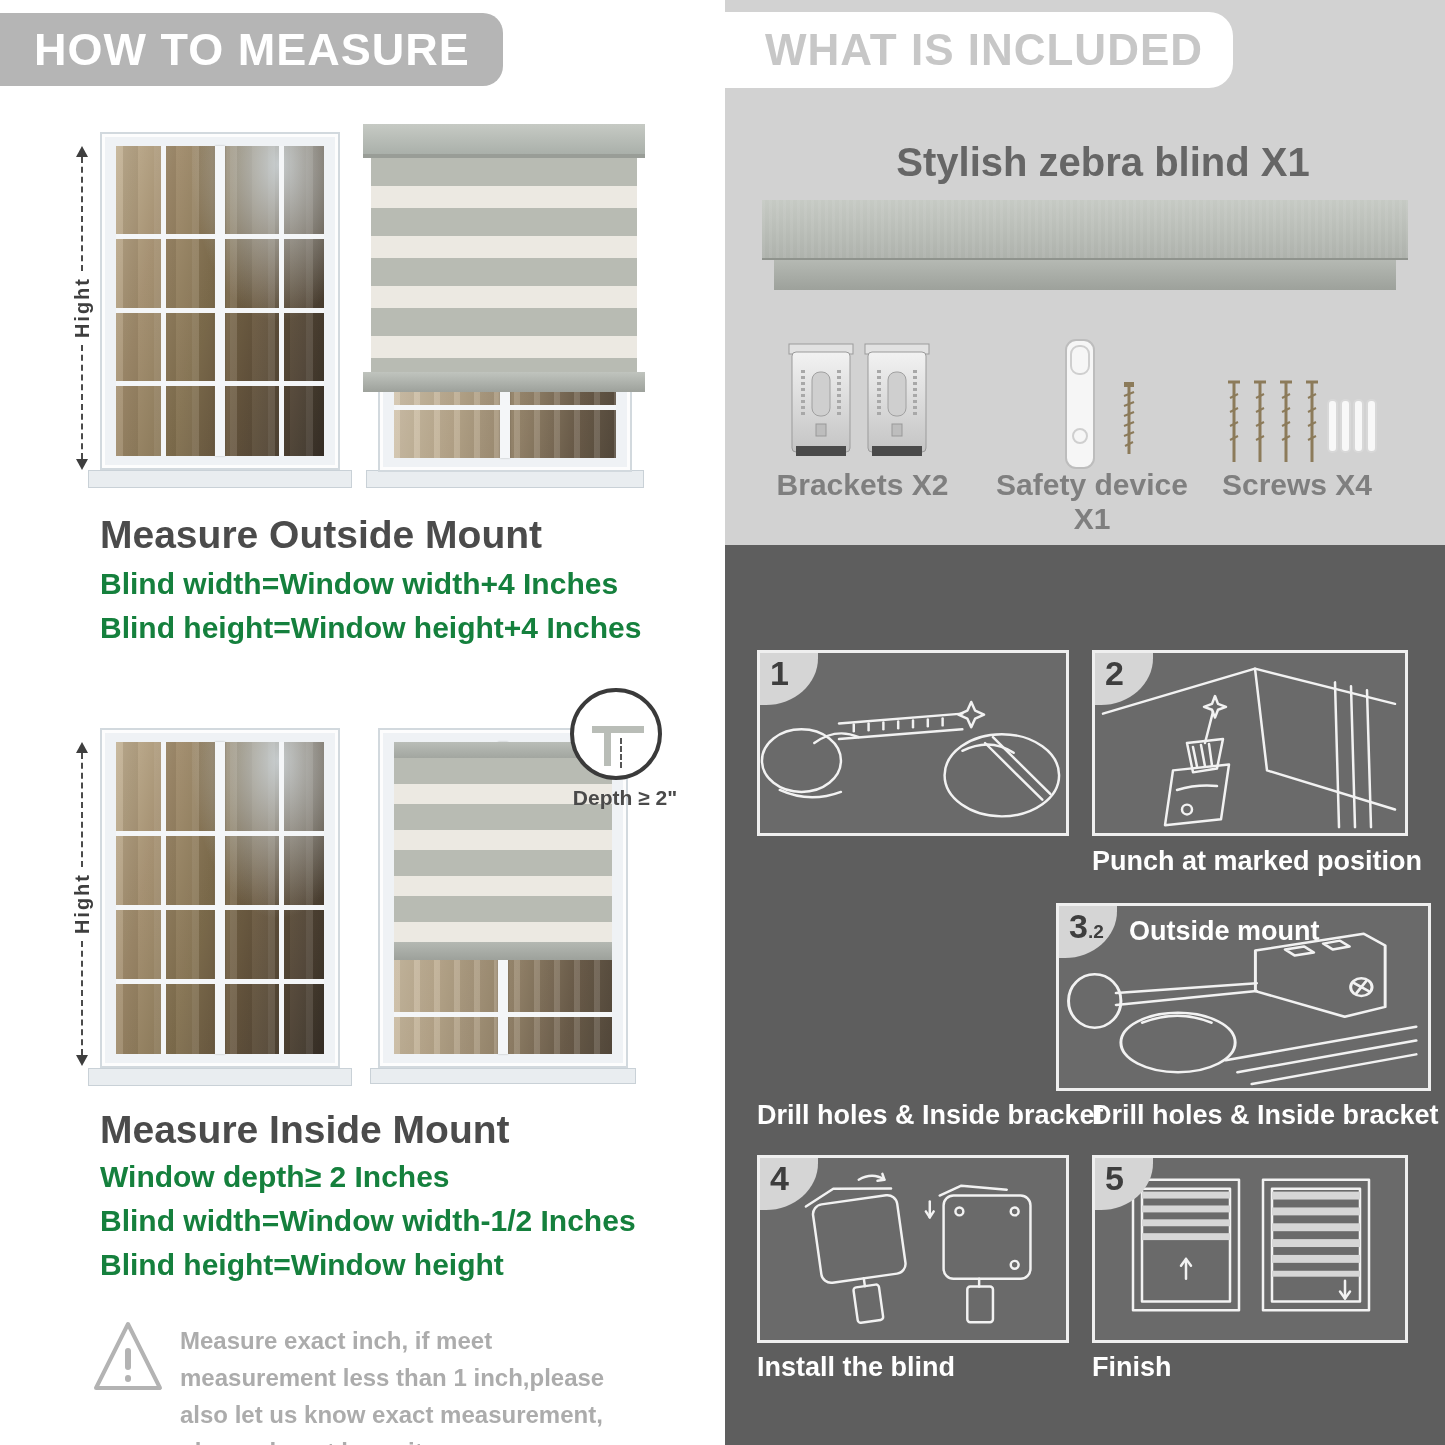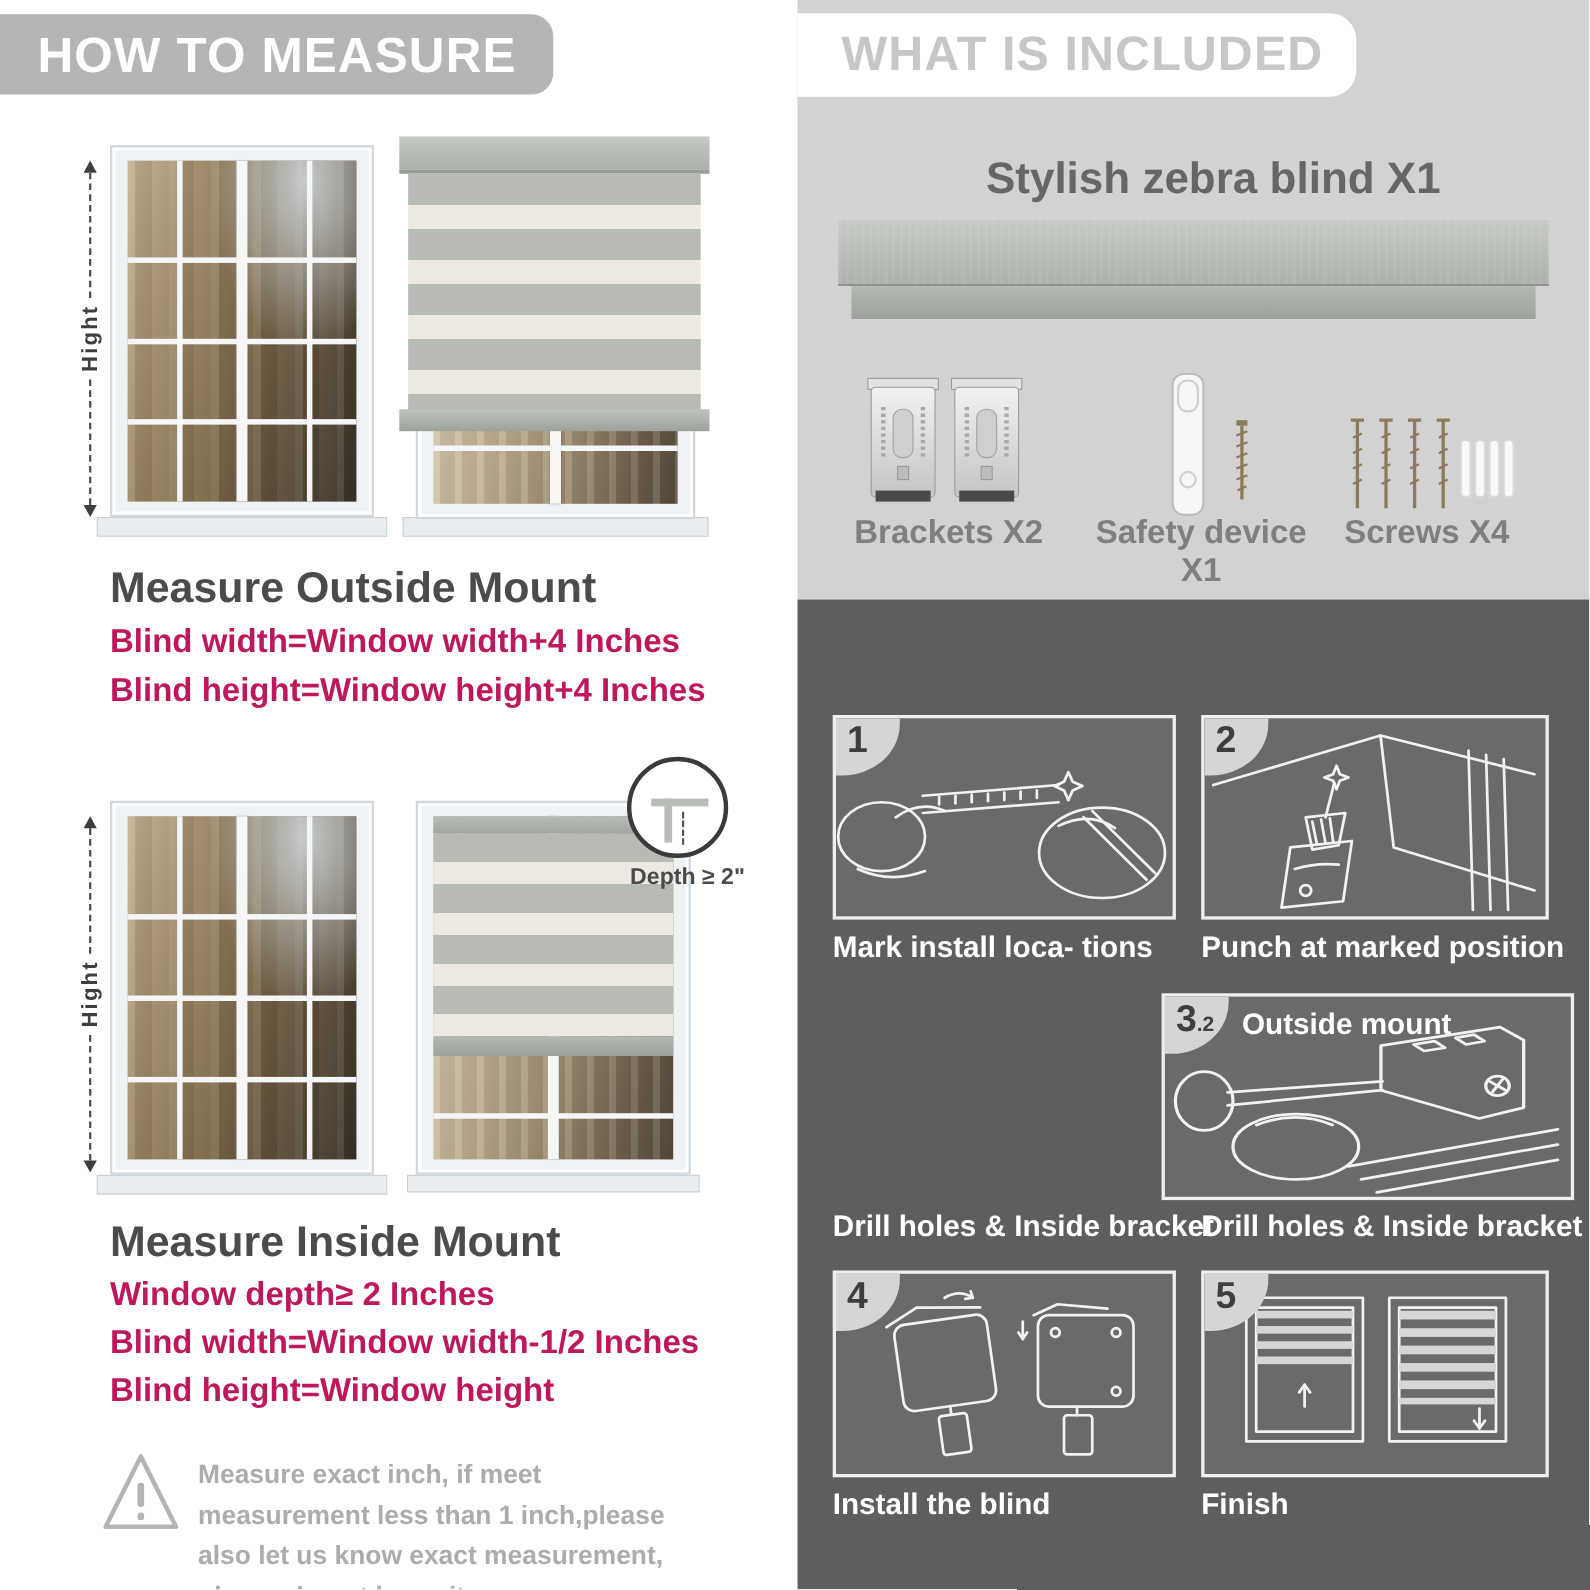--- a/index.html
+++ b/index.html
@@ -5,21 +5,21 @@
   html,body{margin:0;padding:0;background:#fff;}
   .canvas{position:relative;width:1445px;height:1445px;background:#ffffff;
           font-family:"Liberation Sans",sans-serif;overflow:hidden;}
 
   
   .htm-hdr{position:absolute;left:0;top:13px;width:503px;height:73px;background:#b5b5b5;
            border-radius:0 20px 20px 0;color:#ffffff;font-size:45px;font-weight:bold;
            line-height:73px;padding-left:34px;letter-spacing:1px;box-sizing:border-box;}
 
   .sec-title{position:absolute;font-size:39px;font-weight:bold;color:#4b4b4b;}
-  .sec-line{position:absolute;font-size:30px;font-weight:bold;color:#be185d;}
+  .sec-line{position:absolute;font-size:30px;font-weight:bold;color:#15803d;}
 
   
   .win{position:absolute;background:#eff2f5;border:2px solid #d2d9de;box-sizing:border-box;
        box-shadow:inset 0 0 0 3px #fdfdfd;}
   .win .glass{position:absolute;left:14px;right:14px;top:12px;bottom:12px;}
   .photo1{background:
      radial-gradient(ellipse at 78% 6%, rgba(213,222,228,.85), rgba(213,222,228,0) 38%),
      repeating-linear-gradient(90deg, rgba(255,255,255,.10) 0 7px, rgba(0,0,0,.06) 7px 22px, rgba(255,255,255,.04) 22px 38px),
      linear-gradient(103deg,#c3b294 0%,#a18c6c 22%,#82704f 45%,#68573f 65%,#4e4233 85%,#372f26 100%);}
   .photo2{background:
@@ -323,21 +323,20 @@
         <line x1="185" y1="67" x2="185" y2="74"></line>
         <path d="M214,50 l4,9 9,4 -9,4 -4,9 -4,-9 -9,-4 9,-4 z"></path>
         <ellipse cx="245" cy="125" rx="58" ry="42"></ellipse>
         <path d="M205,100 q28,-14 52,2"></path>
         <line x1="228" y1="92" x2="286" y2="150"></line>
         <line x1="236" y1="86" x2="294" y2="144"></line>
       </g>
     </svg>
     <div class="badge"><span>1</span><span class="sub"></span></div>
   </div>
-  <div class="cap" style="left:757px;top:846px">Mark install loca- tions</div>
 
   <div class="panel" style="left:1092px;top:650px;width:316px;height:186px">
     <svg viewBox="0 0 310 184" preserveAspectRatio="none">
       <g class="stroke">
         <polyline points="8,62 160,16 300,52"></polyline>
         <polyline points="160,16 172,120 300,160"></polyline>
         <line x1="240" y1="30" x2="244" y2="178"></line>
         <line x1="256" y1="34" x2="260" y2="178"></line>
         <line x1="272" y1="38" x2="276" y2="178"></line>
         <path d="M120,44 l3,8 8,3 -8,3 -3,8 -3,-8 -8,-3 8,-3 z"></path>

